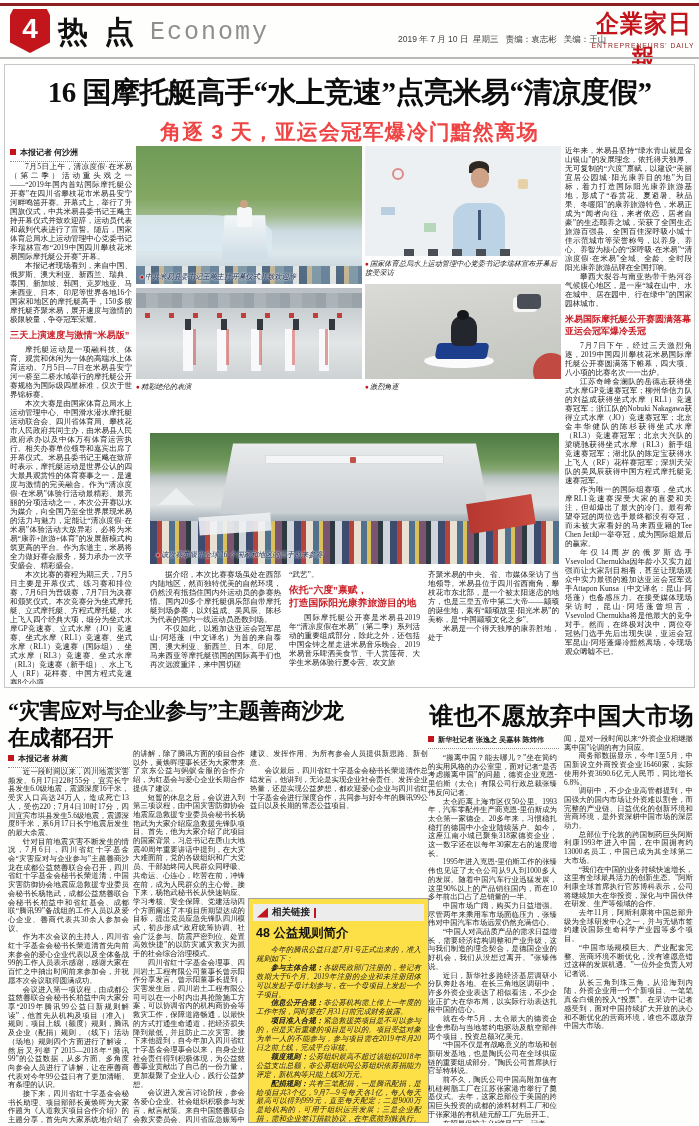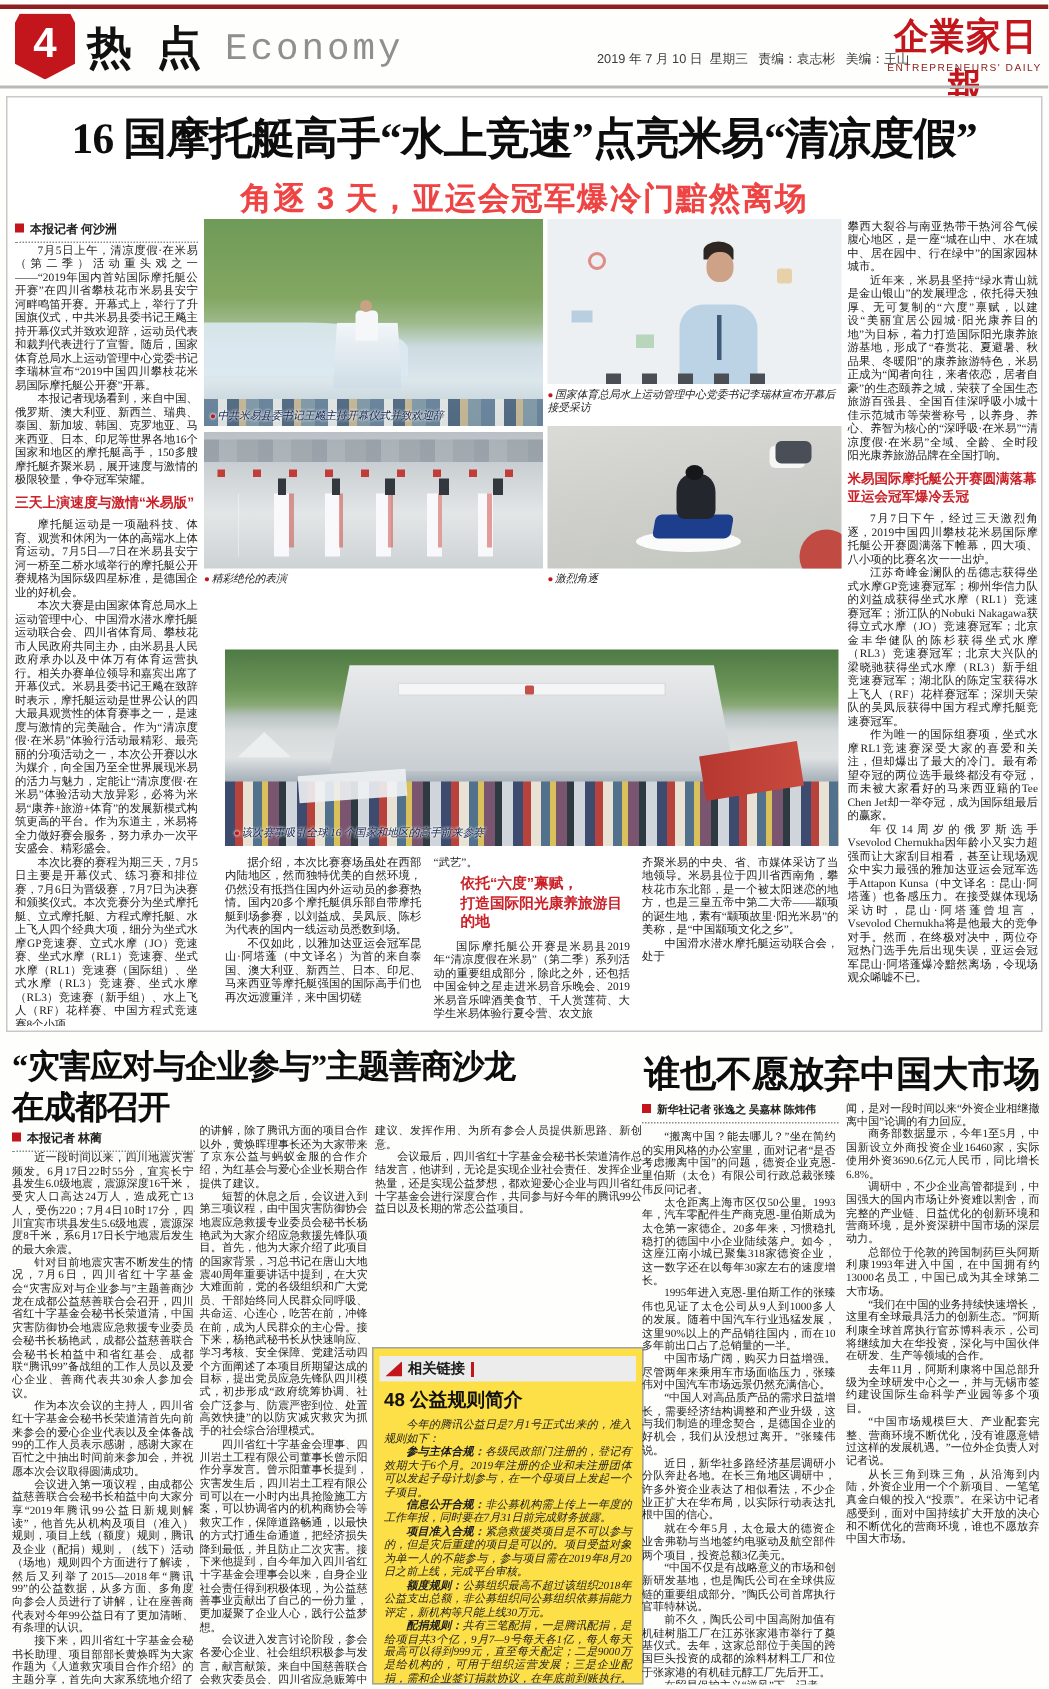--- a/index.html
+++ b/index.html
@@ -32,21 +32,21 @@
   .subheadline { left:10px; top:118px; width:679px; text-align:center; font-size:21px; font-weight:bold; color:#ef4444; font-family:"Liberation Sans",sans-serif; letter-spacing:1px; }
   .byline { font-size:8px; font-weight:bold; color:#222; border-bottom:1px dotted #8a8a8a; padding-bottom:3px; white-space:nowrap; overflow:hidden; }
   .byline .sq { display:inline-block; width:6px; height:6px; background:#c3161c; margin-right:4px; }
   .byline-main { left:10px; top:147px; width:122px; }
 
   .col { overflow:hidden; }
   .para { font-size:7.6px; line-height:9px; text-align:justify; text-indent:15px; margin:0; color:#1c1c1c; }
   .cont > p:first-child { text-indent:0; }
   .subhead-red { color:#cb2128; font-family:"Liberation Sans",sans-serif; font-weight:bold; white-space:pre-line; margin:5px 0 4px; }
   .sh-left  { font-size:9.2px; line-height:12px; }
-  .sh-mid   { font-size:9.8px; line-height:12.5px;margin-left:18px; }
+  .sh-mid   { font-size:9.8px; line-height:12.5px; }
   .sh-right { font-size:9px;  line-height:12px; }
 
   #col-left  { left:10px;  top:162px; width:122px; height:522px; }
   #col-right { left:565px; top:146px; width:127px; height:538px; }
   #mid1 { left:150px; top:570px; width:131px; height:114px; }
   #mid2 { left:289px; top:570px; width:131px; height:114px; }
   #mid3 { left:428px; top:570px; width:131px; height:114px; }
 
   
   .photo { position:absolute; overflow:hidden; }
@@ -146,21 +146,21 @@
 <div class="abs subheadline">角逐 3 天，亚运会冠军爆冷门黯然离场</div>
 <div class="abs byline byline-main"><span class="sq"></span><span>本报记者 何沙洲</span></div>
 
 <div class="abs col" id="col-left">
   <div>
       <p class="para">7月5日上午，清凉度假·在米易（第二季）活动重头戏之一——“2019年国内首站国际摩托艇公开赛”在四川省攀枝花市米易县安宁河畔鸣笛开赛。开幕式上，举行了升国旗仪式，中共米易县委书记王飚主持开幕仪式并致欢迎辞，运动员代表和裁判代表进行了宣誓。随后，国家体育总局水上运动管理中心党委书记李瑞林宣布“2019中国四川攀枝花米易国际摩托艇公开赛”开幕。</p>
       <p class="para">本报记者现场看到，来自中国、俄罗斯、澳大利亚、新西兰、瑞典、泰国、新加坡、韩国、克罗地亚、马来西亚、日本、印尼等世界各地16个国家和地区的摩托艇高手，150多艘摩托艇齐聚米易，展开速度与激情的极限较量，争夺冠军荣耀。</p>
     </div>
   <div class="subhead-red sh-left">三天上演速度与激情“米易版”</div>
   <div>
-      <p class="para">摩托艇运动是一项融科技、体育、观赏和休闲为一体的高端水上体育运动。7月5日—7日在米易县安宁河一桥至二桥水域举行的摩托艇公开赛规格为国际级四星标准，是德国企业的好机会。</p>
+      <p class="para">摩托艇运动是一项融科技、体育、观赏和休闲为一体的高端水上体育运动。7月5日—7日在米易县安宁河一桥至二桥水域举行的摩托艇公开赛规格为国际级四星标准，仅次于世界锦标赛。</p>
       <p class="para">本次大赛是由国家体育总局水上运动管理中心、中国滑水潜水摩托艇运动联合会、四川省体育局、攀枝花市人民政府共同主办，由米易县人民政府承办以及中体万有体育运营执行。相关办赛单位领导和嘉宾出席了开幕仪式。米易县委书记王飚在致辞时表示，摩托艇运动是世界公认的四大最具观赏性的体育赛事之一，是速度与激情的完美融合。作为“清凉度假·在米易”体验行活动最精彩、最亮丽的分项活动之一，本次公开赛以水为媒介，向全国乃至全世界展现米易的活力与魅力，定能让“清凉度假·在米易”体验活动大放异彩，必将为米易“康养+旅游+体育”的发展新模式构筑更高的平台。作为东道主，米易将全力做好赛会服务，努力承办一次平安盛会、精彩盛会。</p>
       <p class="para">本次比赛的赛程为期三天，7月5日主要是开幕仪式、练习赛和排位赛，7月6日为晋级赛，7月7日为决赛和颁奖仪式。本次竞赛分为坐式摩托艇、立式摩托艇、方程式摩托艇、水上飞人四个经典大项，细分为坐式水摩GP竞速赛、立式水摩（JO）竞速赛、坐式水摩（RL1）竞速赛、坐式水摩（RL1）竞速赛（国际组）、坐式水摩（RL3）竞速赛、坐式水摩（RL3）竞速赛（新手组）、水上飞人（RF）花样赛、中国方程式竞速赛8个小项。</p>
     </div>
 </div>
 
 <div class="photo" id="photo-opening">
   <div class="p1-backdrop"></div>
   <div class="p1-podium"></div>
   <div class="p1-body"></div>
   <div class="p1-head"></div>
@@ -223,28 +223,28 @@
     </div>
   <div class="subhead-red sh-mid">依托“六度”禀赋，
 打造国际阳光康养旅游目的地</div>
   <div>
       <p class="para">国际摩托艇公开赛是米易县2019年“清凉度假在米易”（第二季）系列活动的重要组成部分，除此之外，还包括中国金钟之星走进米易音乐晚会、2019米易音乐啤酒美食节、千人赏莲荷、大学生米易体验行夏令营、农文旅</p>
     </div>
 </div>
 <div class="abs col" id="mid3">
   <div class="cont">
       <p class="para">齐聚米易的中央、省、市媒体采访了当地领导。米易县位于四川省西南角，攀枝花市东北部，是一个被太阳迷恋的地方，也是三皇五帝中第二大帝——颛顼的诞生地，素有“颛顼故里·阳光米易”的美称，是“中国颛顼文化之乡”。</p>
-      <p class="para">中国滑水潜水摩托艇运动联合会，处于</p>
+      <p class="para">米易是一个得天独厚的康养胜地，处于</p>
     </div>
 </div>
 
 <div class="abs col" id="col-right">
   <div class="cont">
+      <p class="para">近年来，米易县坚持“绿水青山就是金山银山”的发展理念，依托得天独厚、无可复制的“六度”禀赋，以建设“美丽宜居公园城·阳光康养目的地”为目标，着力打造国际阳光康养旅游基地，形成了“春赏花、夏避暑、秋品果、冬暖阳”的康养旅游特色，米易正成为“闻者向往，来者依恋，居者自豪”的生态颐养之城，荣获了全国生态旅游百强县、全国百佳深呼吸小城十佳示范城市等荣誉称号，以养身、养心、养智为核心的“深呼吸·在米易”“清凉度假·在米易”全域、全龄、全时段阳光康养旅游品牌在全国打响。</p>
       <p class="para">攀西大裂谷与南亚热带干热河谷气候腹心地区，是一座“城在山中、水在城中、居在园中、行在绿中”的国家园林城市。</p>
-      <p class="para">近年来，米易县坚持“绿水青山就是金山银山”的发展理念，依托得天独厚、无可复制的“六度”禀赋，以建设“美丽宜居公园城·阳光康养目的地”为目标，着力打造国际阳光康养旅游基地，形成了“春赏花、夏避暑、秋品果、冬暖阳”的康养旅游特色，米易正成为“闻者向往，来者依恋，居者自豪”的生态颐养之城，荣获了全国生态旅游百强县、全国百佳深呼吸小城十佳示范城市等荣誉称号，以养身、养心、养智为核心的“深呼吸·在米易”“清凉度假·在米易”全域、全龄、全时段阳光康养旅游品牌在全国打响。</p>
     </div>
   <div class="subhead-red sh-right">米易国际摩托艇公开赛圆满落幕
 亚运会冠军爆冷丢冠</div>
   <div>
       <p class="para">7月7日下午，经过三天激烈角逐，2019中国四川攀枝花米易国际摩托艇公开赛圆满落下帷幕，四大项、八小项的比赛名次一一出炉。</p>
       <p class="para">江苏奇峰金澜队的岳德志获得坐式水摩GP竞速赛冠军；柳州华信力队的刘益成获得坐式水摩（RL1）竞速赛冠军；浙江队的Nobuki Nakagawa获得立式水摩（JO）竞速赛冠军；北京金丰华健队的陈杉获得坐式水摩（RL3）竞速赛冠军；北京大兴队的梁晓驰获得坐式水摩（RL3）新手组竞速赛冠军；湖北队的陈定宝获得水上飞人（RF）花样赛冠军；深圳天荣队的吴凤辰获得中国方程式摩托艇竞速赛冠军。</p>
       <p class="para">作为唯一的国际组赛项，坐式水摩RL1竞速赛深受大家的喜爱和关注，但却爆出了最大的冷门。最有希望夺冠的两位选手最终都没有夺冠，而未被大家看好的马来西亚籍的Tee Chen Jet却一举夺冠，成为国际组最后的赢家。</p>
       <p class="para">年仅14周岁的俄罗斯选手Vsevolod Chernukha因年龄小又实力超强而让大家刮目相看，甚至让现场观众中实力最强的雅加达亚运会冠军选手Attapon Kunsa（中文译名：昆山·阿塔蓬）也备感压力。在接受媒体现场采访时，昆山·阿塔蓬曾坦言，Vsevolod Chernukha将是他最大的竞争对手。然而，在终极对决中，两位夺冠热门选手先后出现失误，亚运会冠军昆山·阿塔蓬爆冷黯然离场，令现场观众唏嘘不已。</p>
     </div>
 </div>

